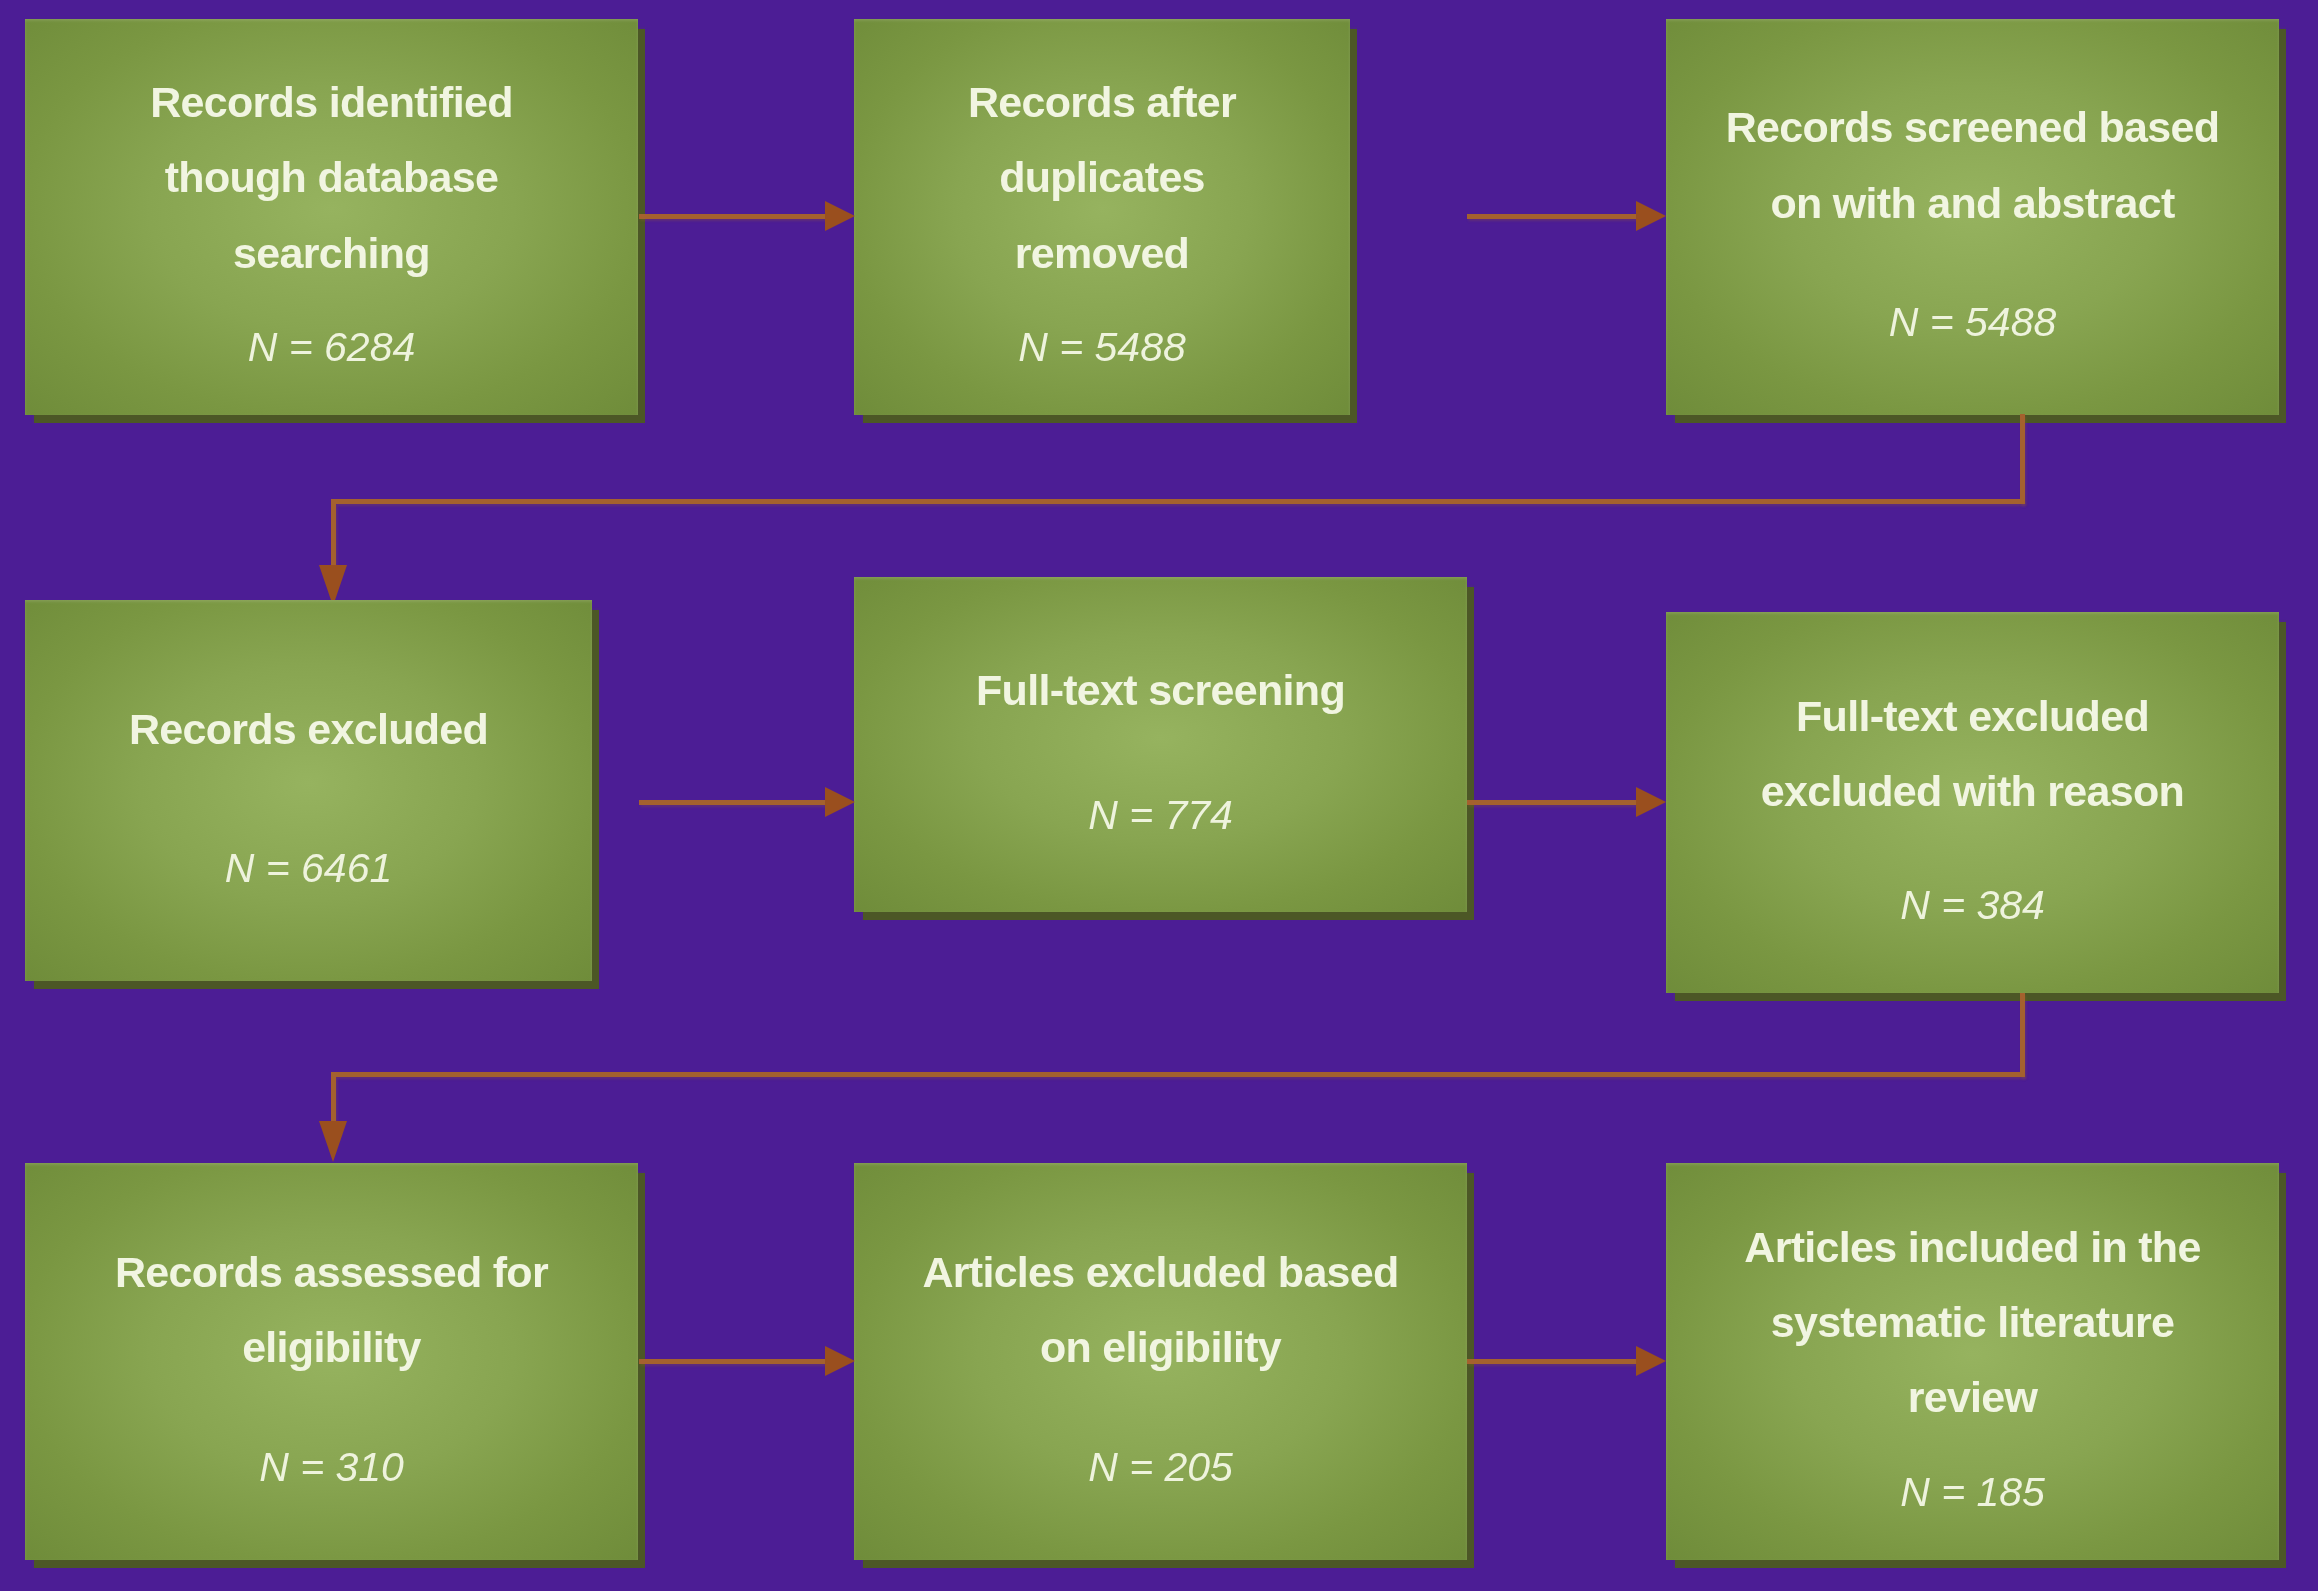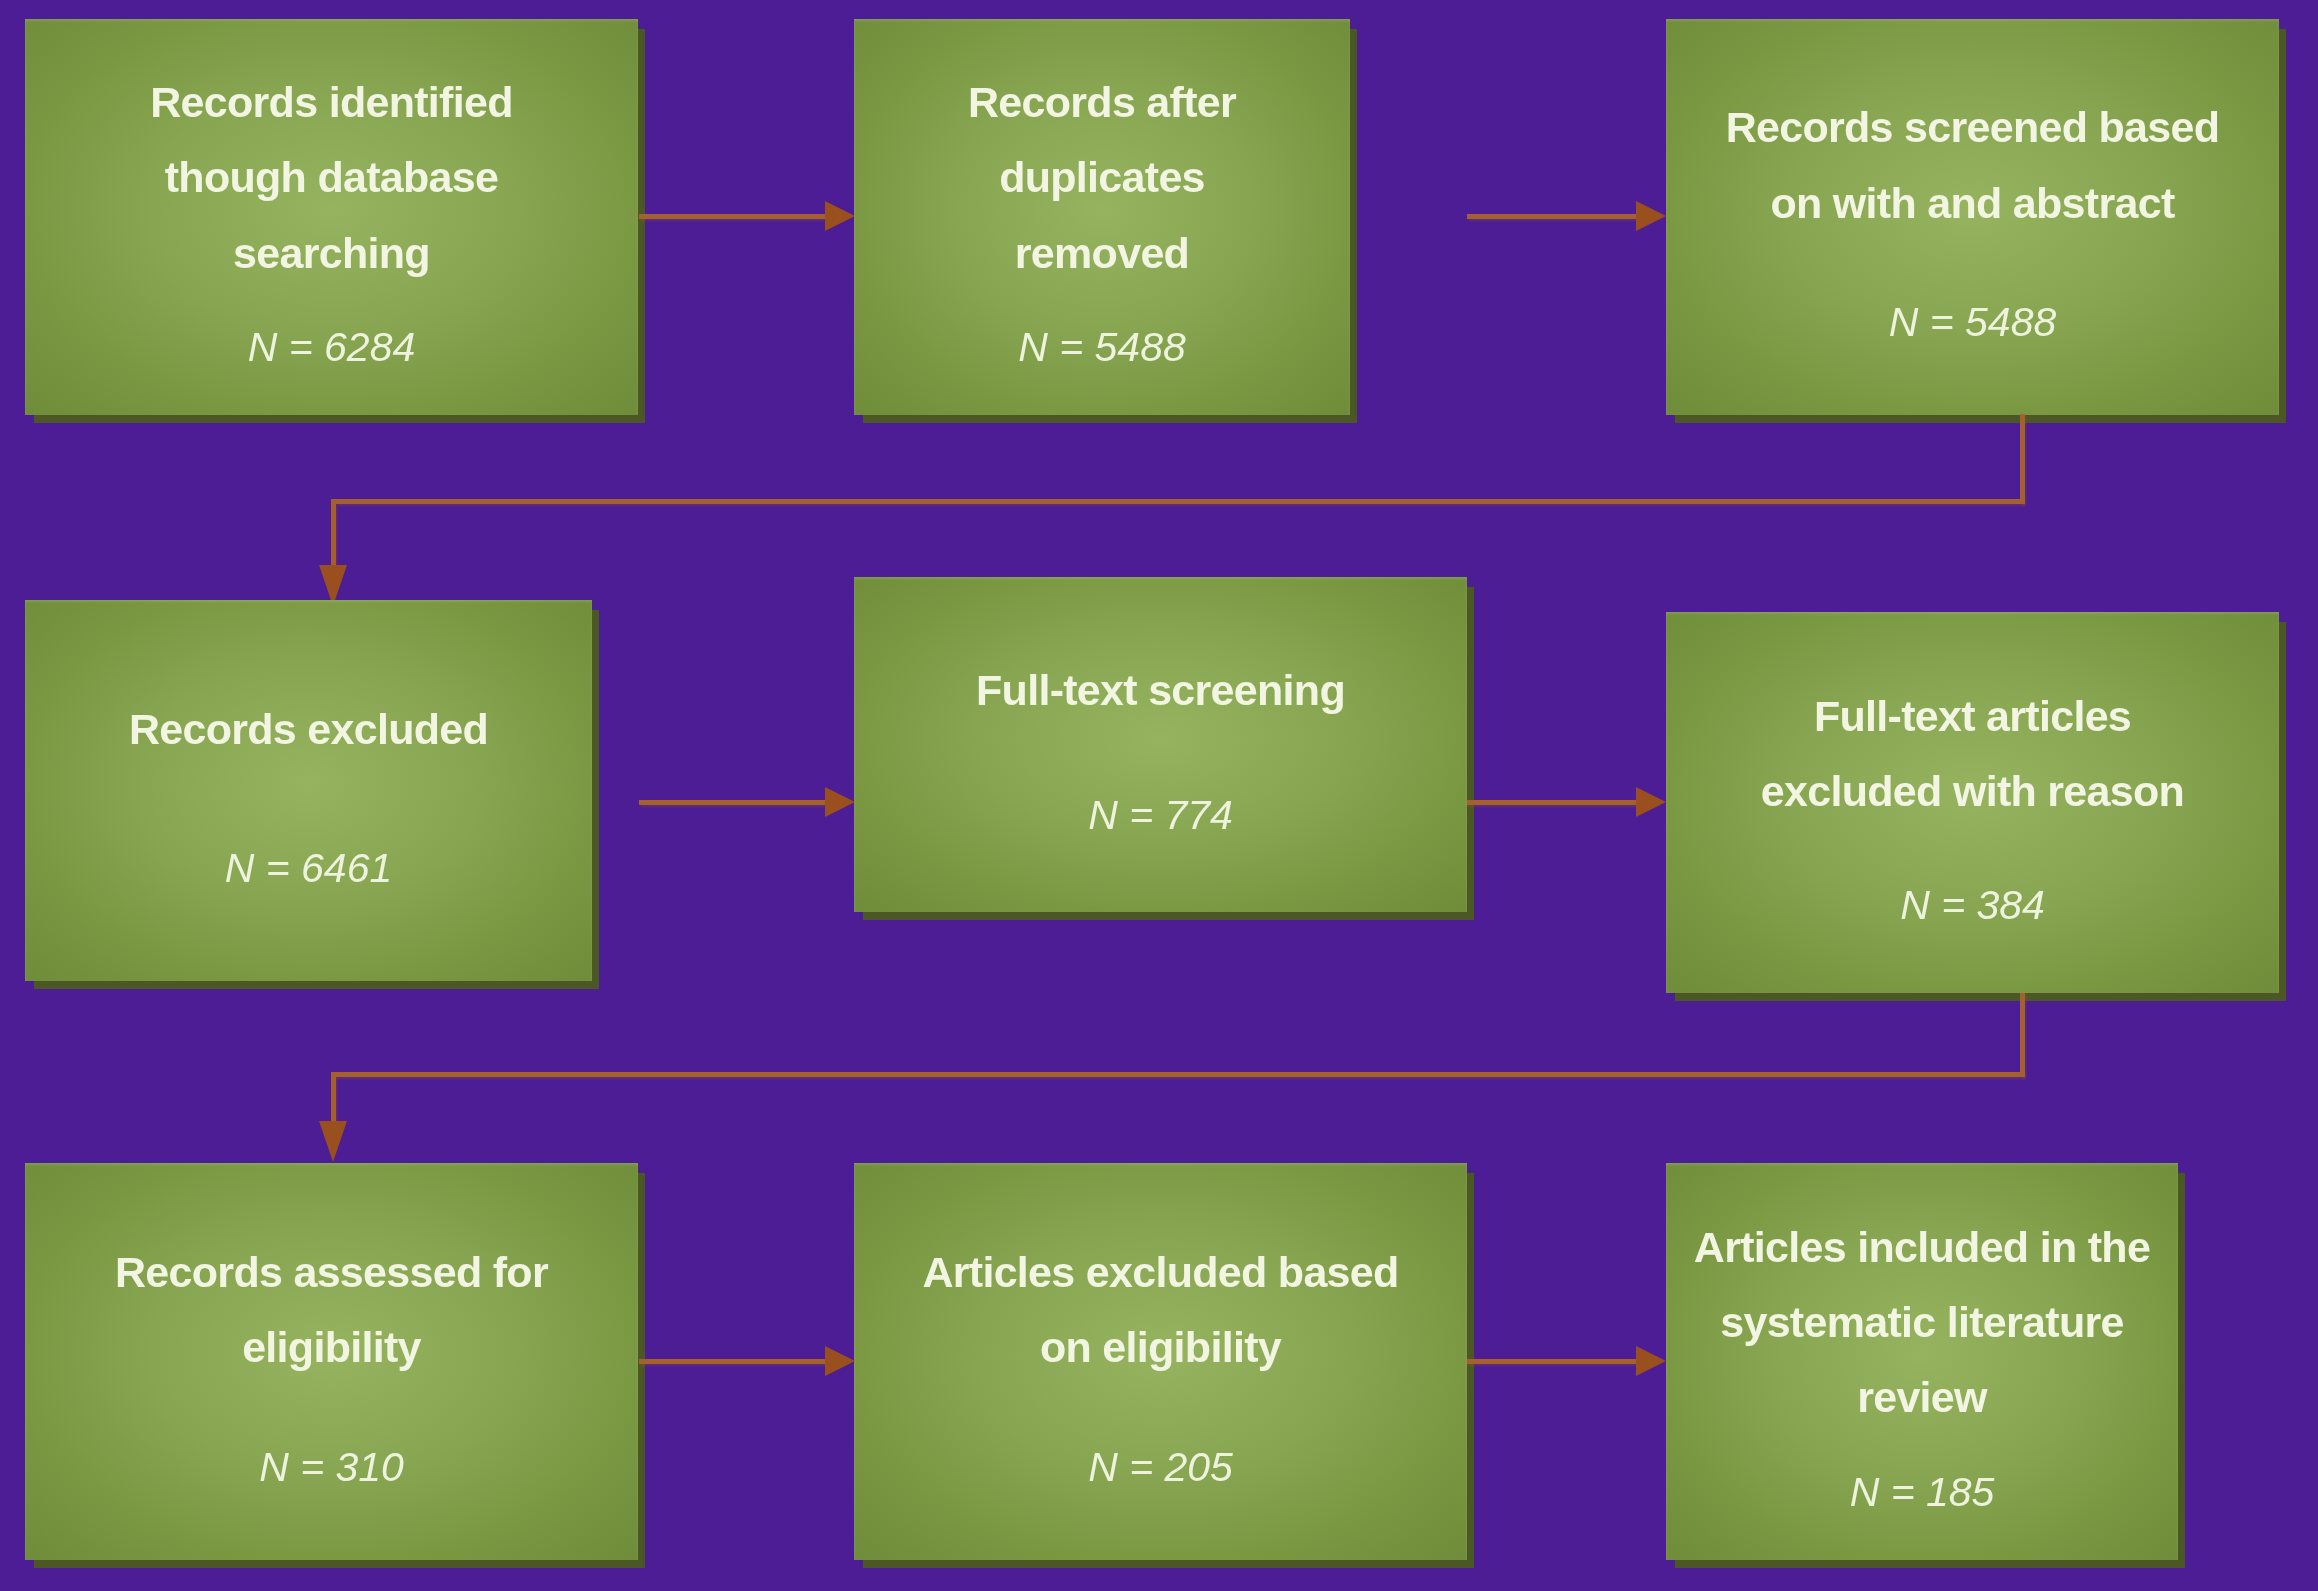--- a/index.html
+++ b/index.html
@@ -111,21 +111,21 @@
 
   <div class="box" style="left:854px; top:577px; width:613px; height:335px">
     <div class="box-title">
       <div>Full-text screening</div>
     </div>
     <div class="box-n">N = 774</div>
   </div>
 
   <div class="box" style="left:1666px; top:612px; width:613px; height:381px">
     <div class="box-title">
-      <div>Full-text articles</div>
+      <div>Full-text excluded</div>
       <div>excluded with reason</div>
     </div>
     <div class="box-n">N = 384</div>
   </div>
 
   <div class="conn" style="left:639px; top:800px; width:187px; height:4.5px"></div>
   <div class="head-right" style="left:825px; top:787px"></div>
 
   <div class="conn" style="left:1467px; top:800px; width:169px; height:4.5px"></div>
   <div class="head-right" style="left:1636px; top:787px"></div>
@@ -144,21 +144,21 @@
   </div>
 
   <div class="box" style="left:854px; top:1163px; width:613px; height:397px">
     <div class="box-title">
       <div>Articles excluded based</div>
       <div>on eligibility</div>
     </div>
     <div class="box-n">N = 205</div>
   </div>
 
-  <div class="box" style="left:1666px; top:1163px; width:512px; height:397px">
+  <div class="box" style="left:1666px; top:1163px; width:613px; height:397px">
     <div class="box-title">
       <div>Articles included in the</div>
       <div>systematic literature</div>
       <div>review</div>
     </div>
     <div class="box-n">N = 185</div>
   </div>
 
   <div class="conn" style="left:639px; top:1359px; width:187px; height:4.5px"></div>
   <div class="head-right" style="left:825px; top:1346px"></div>

